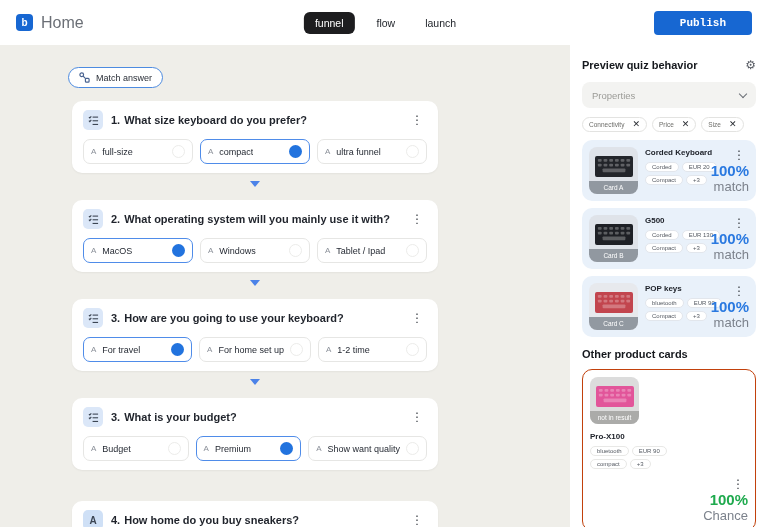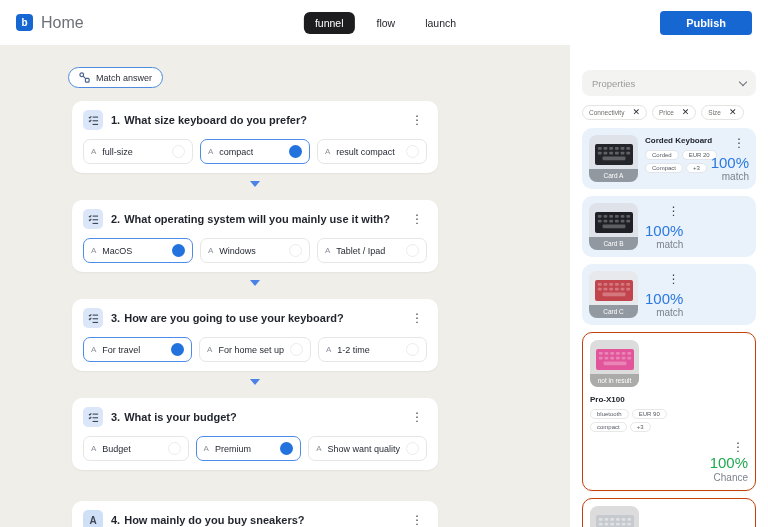--- a/index.html
+++ b/index.html
@@ -7,21 +7,21 @@
   body { font-family:"Liberation Sans", sans-serif; background:#efeee9; color:#1f232b; }
 
   
   .topbar { height:45px; background:#fff; display:flex; align-items:center; padding:0 16px; position:relative; }
   .brand { display:flex; align-items:center; gap:8px; }
   .logo { width:17px; height:17px; background:#1767d2; color:#fff; border-radius:4px; font-size:10px; font-weight:bold; display:flex; align-items:center; justify-content:center; }
   .home { font-size:16px; color:#6b6f76; }
   .tabs { position:absolute; left:50%; transform:translateX(-50%); display:flex; align-items:flex-start; gap:14px; }
   .tab { font-size:10.5px; color:#23262c; cursor:pointer; padding:5px 8px; }
   .tab.active { background:#1d1d1f; color:#fff; border-radius:6px; padding:5px 11px; }
-  .publish { margin-left:auto; background:#1767d2; color:#fff; border:none; border-radius:4px; font-size:11px; font-weight:bold; padding:6px 26px; cursor:pointer; font-family:Liberation Sans, sans-serif; }
+  .publish { margin-left:auto; background:#1767d2; color:#fff; border:none; border-radius:4px; font-size:11px; font-weight:bold; padding:6px 26px; cursor:pointer; font-family:Liberation Mono, monospace; }
 
   
   .main-row { display:flex; height:482px; }
   .canvas { flex:1; overflow:hidden; }
   .col { width:366px; margin-left:72px; }
 
   
   .chips-row { display:flex; gap:4px; margin-top:22px; margin-left:-4px;text-align:center; }
   .chip { background:#fff; border-radius:14px; display:flex; align-items:center; gap:6px; padding:4px 10px; font-size:9px; color:#2a2f38; }
   .chip-match { border:1px solid #4d8be0; cursor:pointer; }
@@ -69,24 +69,24 @@
   .img-label { position:absolute; bottom:0; left:0; right:0; height:13px; font-size:6.5px; color:#fff; display:flex; align-items:center; justify-content:center; }
   .match .img-label { background:rgba(125,132,141,.8); }
   .other .img-label { background:rgba(165,165,163,.9); }
   .pinfo { flex:1; min-width:0; padding-top:1px; }
   .pname { font-size:8px; font-weight:bold; color:#20242c; margin-bottom:5px; white-space:nowrap; }
   .ptags { display:flex; flex-wrap:wrap; gap:3px; width:80px; }
   .ptag { background:#fff; border:1px solid #e2e6ec; border-radius:7px; padding:1px 6px; font-size:6px; color:#555a62; white-space:nowrap; }
   .other .ptag { border-color:#e8e8e6; }
   .pright { display:flex; flex-direction:column; align-items:flex-end; justify-content:space-between; flex:none; }
   .pct { text-align:right; line-height:1.1; }
-  .pct-val { font-size:15px; font-weight:normal; }
+  .pct-val { font-size:15px; font-weight:bold; }
   .pct-val.blue { color:#2a79e0; }
   .pct-val.green { color:#1faa4e; }
-  .pct-lbl { font-size:10px; color:#7c828c; }
+  .pct-lbl { font-size:13px; color:#7c828c; }
   .other-title { font-size:11px; font-weight:bold; color:#15181d; margin:11px 0 9px; }
 </style>
 </head>
 <body>
 
 <header class="topbar">
   <div class="brand">
     <span class="logo">b</span>
     <span class="home">Home</span>
   </div>
@@ -137,21 +137,21 @@
             <span class="opt-label">full-size</span>
             <span class="radio"></span>
           </div>
           <div class="opt selected">
             <span class="opt-letter">A</span>
             <span class="opt-label">compact</span>
             <span class="radio"></span>
           </div>
           <div class="opt">
             <span class="opt-letter">A</span>
-            <span class="opt-label">result compact</span>
+            <span class="opt-label">ultra funnel</span>
             <span class="radio"></span>
           </div>
         </div>
       </section>
       <div class="sep"></div>
 
       <section class="qcard">
         <div class="qhead">
           <span class="qicon">
             <svg width="11" height="11" viewBox="0 0 12 12">
@@ -259,31 +259,35 @@
             <span class="radio"></span>
           </div>
         </div>
       </section>
 
       <section class="qcard form">
         <div class="qhead">
           <span class="qicon letter">A</span>
           <h3 class="qtitle">
             <span>4.</span>
-              <span>How mainly do you buy sneakers?</span>
+              <span>How home do you buy sneakers?</span>
           </h3>
           <span class="kebab">⋮</span>
         </div>
 
       </section>
 
     </div>
   </main>
 
   <aside class="sidebar">
+    <div class="side-head">
+      <h2 class="side-title">Preview quiz behavior</h2>
+      <span class="gear">⚙</span>
+    </div>
 
     <div class="properties">
       <span>Properties</span>
       <span class="chev"></span>
     </div>
 
     <div class="filters">
       <span class="filter-chip">
         <span>Connectivity</span>
         <span class="filter-x">✕</span>
@@ -353,20 +357,29 @@
               <rect x="9" y="8" width="4" height="3" rx="1"></rect>
               <rect x="15" y="8" width="4" height="3" rx="1"></rect>
               <rect x="21" y="8" width="4" height="3" rx="1"></rect>
               <rect x="27" y="8" width="4" height="3" rx="1"></rect>
               <rect x="33" y="8" width="4" height="3" rx="1"></rect>
               <rect x="8" y="13" width="24" height="4" rx="1"></rect>
             </g>
           </svg>
         <span class="img-label">Card B</span>
       </div>
+      <div class="pinfo">
+        <div class="pname">G500</div>
+        <div class="ptags">
+          <span class="ptag">Corded</span>
+          <span class="ptag">EUR 130</span>
+          <span class="ptag">Compact</span>
+          <span class="ptag">+3</span>
+        </div>
+      </div>
       <div class="pright">
         <span class="kebab">⋮</span>
         <div class="pct">
           <div class="pct-val blue">100%</div>
           <div class="pct-lbl">match</div>
         </div>
       </div>
     </div>
 
     <div class="pcard match">
@@ -384,29 +397,39 @@
               <rect x="9" y="8" width="4" height="3" rx="1"></rect>
               <rect x="15" y="8" width="4" height="3" rx="1"></rect>
               <rect x="21" y="8" width="4" height="3" rx="1"></rect>
               <rect x="27" y="8" width="4" height="3" rx="1"></rect>
               <rect x="33" y="8" width="4" height="3" rx="1"></rect>
               <rect x="8" y="13" width="24" height="4" rx="1"></rect>
             </g>
           </svg>
         <span class="img-label">Card C</span>
       </div>
+      <div class="pinfo">
+        <div class="pname">POP keys</div>
+        <div class="ptags">
+          <span class="ptag">bluetooth</span>
+          <span class="ptag">EUR 90</span>
+          <span class="ptag">Compact</span>
+          <span class="ptag">+3</span>
+        </div>
+      </div>
       <div class="pright">
         <span class="kebab">⋮</span>
         <div class="pct">
           <div class="pct-val blue">100%</div>
           <div class="pct-lbl">match</div>
         </div>
       </div>
     </div>
 
+    <h4 class="other-title">Other product cards</h4>
 
     <div class="pcard other">
       <div class="imgbox" style="--kbbg:#dcdcdc;--kb:#e2559a">
         <svg width="38" height="21" viewBox="0 0 40 22">
             <rect x="0" y="0" width="40" height="22" rx="2" fill="var(--kb)"></rect>
             <g fill="#fff" fill-opacity=".28">
               <rect x="3" y="3" width="4" height="3" rx="1"></rect>
               <rect x="9" y="3" width="4" height="3" rx="1"></rect>
               <rect x="15" y="3" width="4" height="3" rx="1"></rect>
               <rect x="21" y="3" width="4" height="3" rx="1"></rect>

